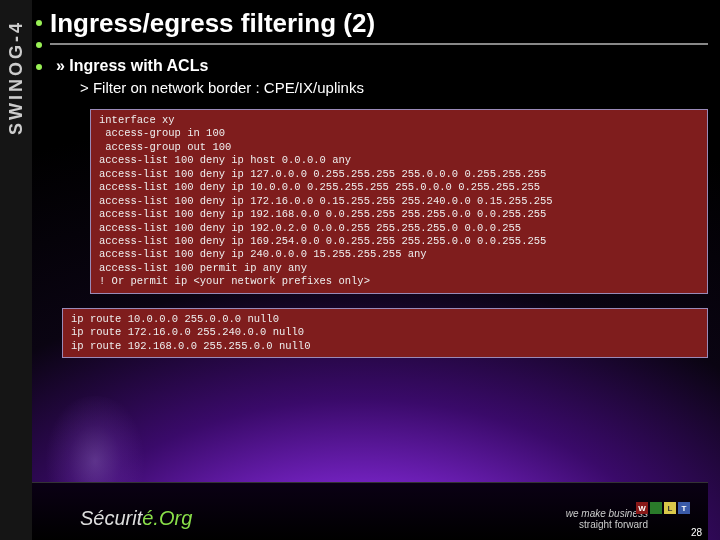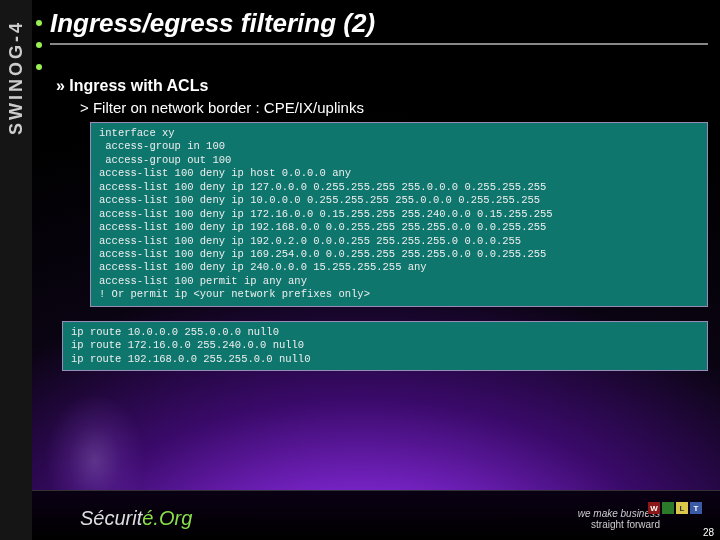--- a/index.html
+++ b/index.html
@@ -15,32 +15,32 @@
     background: #151515; display: flex; align-items: flex-start; justify-content: center;
   }
   .side-text {
     writing-mode: vertical-rl; transform: rotate(180deg);
     font-family: Impact, "Arial Black", sans-serif; font-weight: bold;
     letter-spacing: 3px; font-size: 18px; color: #ccc; margin-top: 20px;
   }
   .dots { position: absolute; left: 36px; top: 20px; display: flex; flex-direction: column; gap: 16px; }
   .dot { width: 6px; height: 6px; border-radius: 50%; background: #99f055; }
   .content { position: absolute; left: 50px; top: 8px; right: 12px; }
-  h1 { font-style: italic; font-weight: bold; font-size: 26px; border-bottom: 2px solid #888; padding-bottom: 4px; margin-bottom: 32px; }
+  h1 { font-weight: bold; font-size: 26px; border-bottom: 2px solid #888; padding-bottom: 4px; margin-bottom: 12px; }
   .b1 { font-size: 16px; font-weight: bold; margin: 8px 0 4px 6px; }
   .b1::before { content: "»  "; color: #fff; }
-  .b2 { font-size: 15px; margin: 2px 0 6px 30px; }
+  .b2 { font-size: 15px; margin: 2px 0 13px 30px; }
   .b2::before { content: ">  "; }
   .code {
-    background: #0f766e; border: 1px solid #9a8ab8; margin: 4px 0 14px 40px;
+    background: #7f1d1d; border: 1px solid #9a8ab8; margin: 4px 0 14px 40px;
     padding: 4px 8px; font-family: "Courier New", monospace; font-size: 10.5px;
     line-height: 1.28; color: #eee; white-space: pre;
   }
   .footer {
-    position: absolute; left: 32px; right: 0; bottom: 0; height: 50px;
+    position: absolute; left: 32px; right: 12px; bottom: 0; height: 58px;
     background: linear-gradient(#0a0014, #000); border-top: 1px solid #333;
   }
   .finger {
     position: absolute; left: 40px; bottom: 14px; width: 110px; height: 130px;
     background: radial-gradient(ellipse 60% 70% at 50% 50%, rgba(200,160,255,0.28) 0%, rgba(160,90,230,0.14) 40%, transparent 75%);
     border-radius: 50% 50% 48% 48%;
     pointer-events: none;
   }
   .logo {
     position: absolute; left: 48px; bottom: 10px;

